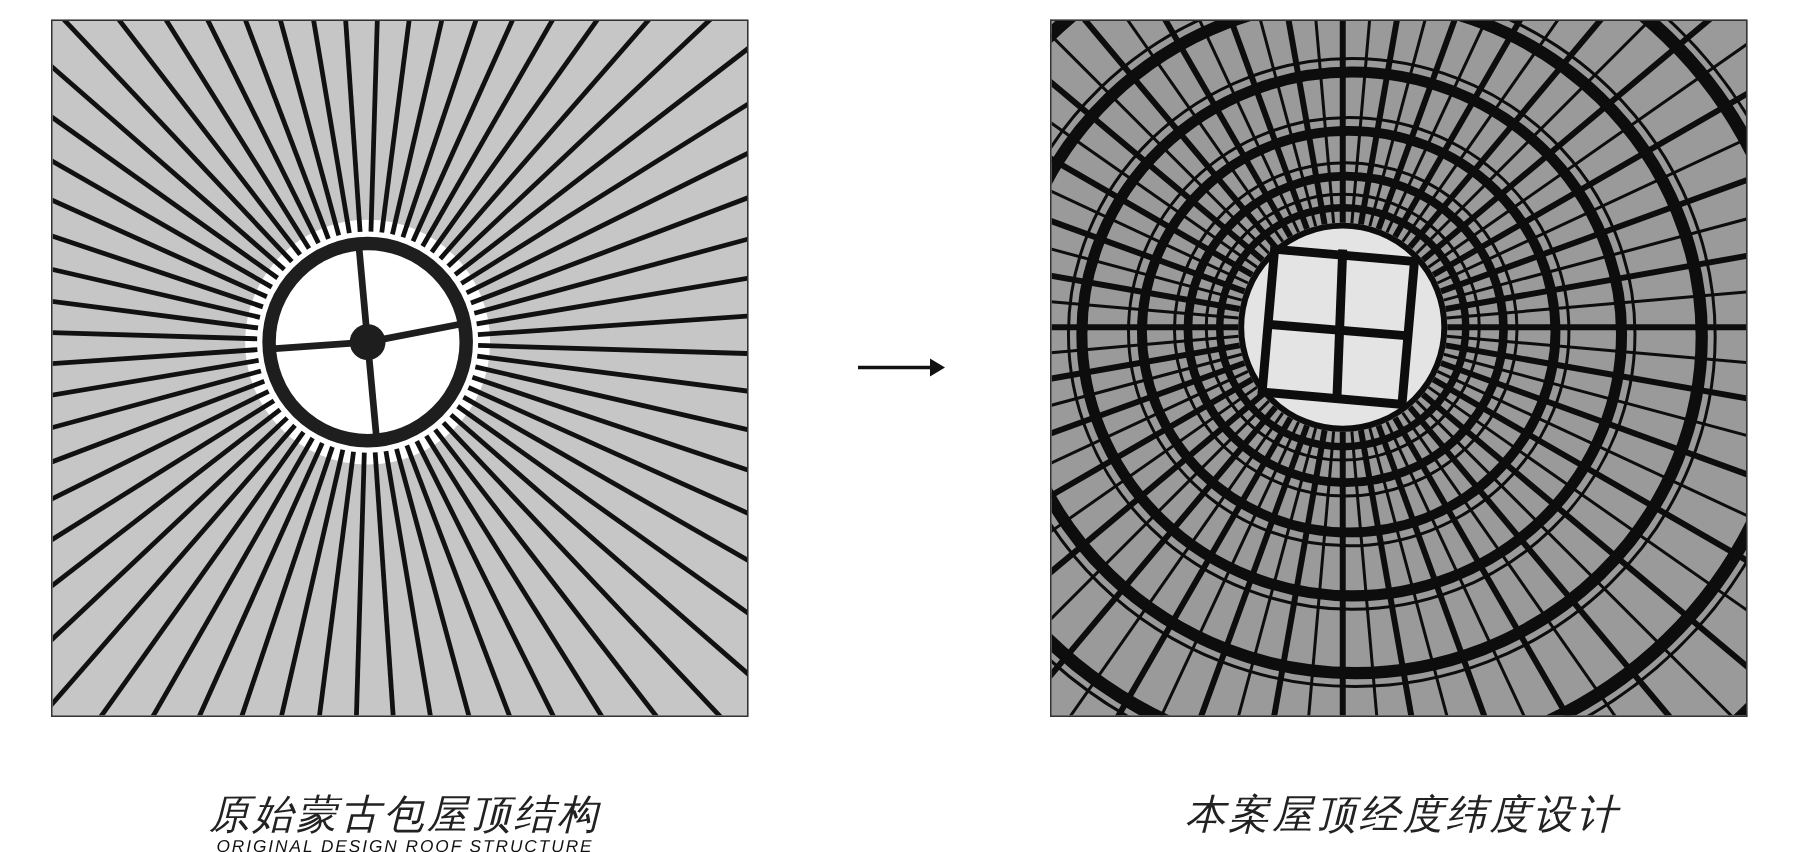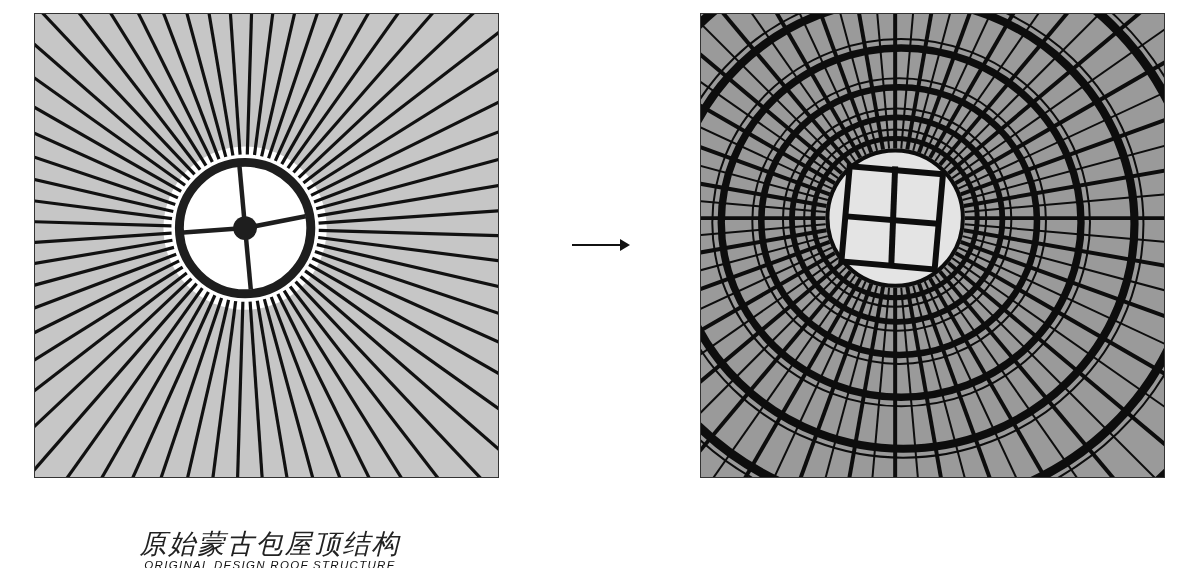--- a/index.html
+++ b/index.html
@@ -199,13 +199,14 @@
       <line x1="143" y1="203" x2="241" y2="211" stroke="#0d0d0d" stroke-width="6"></line>
     </svg>
 </div>
 
 <div id="left-caption" class="caption">
   <div class="cn">原始蒙古包屋顶结构</div>
   <div class="en">ORIGINAL DESIGN ROOF STRUCTURE</div>
 </div>
 
 <div id="right-caption" class="caption">
+  <div class="cn">本案屋顶经度纬度设计</div>
 </div>
 
 </body></html>

